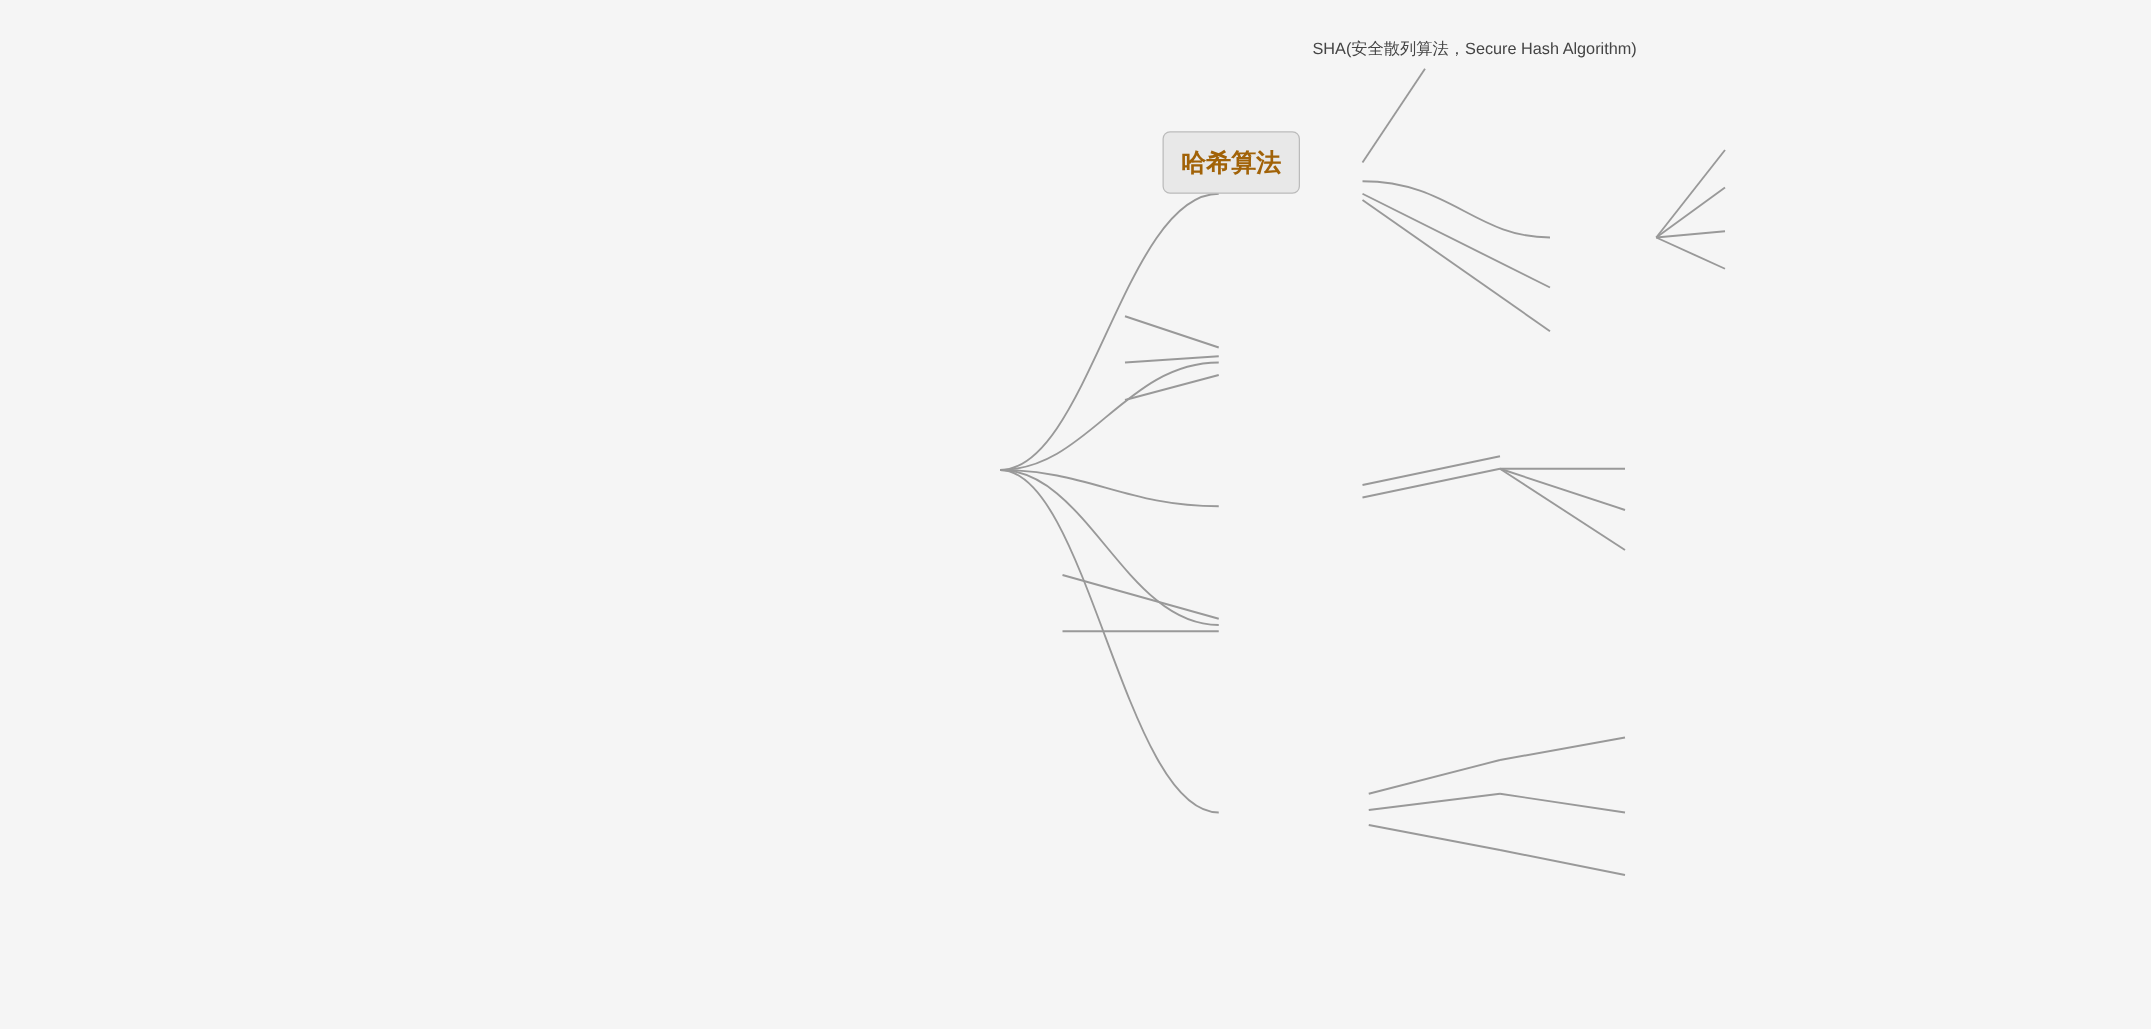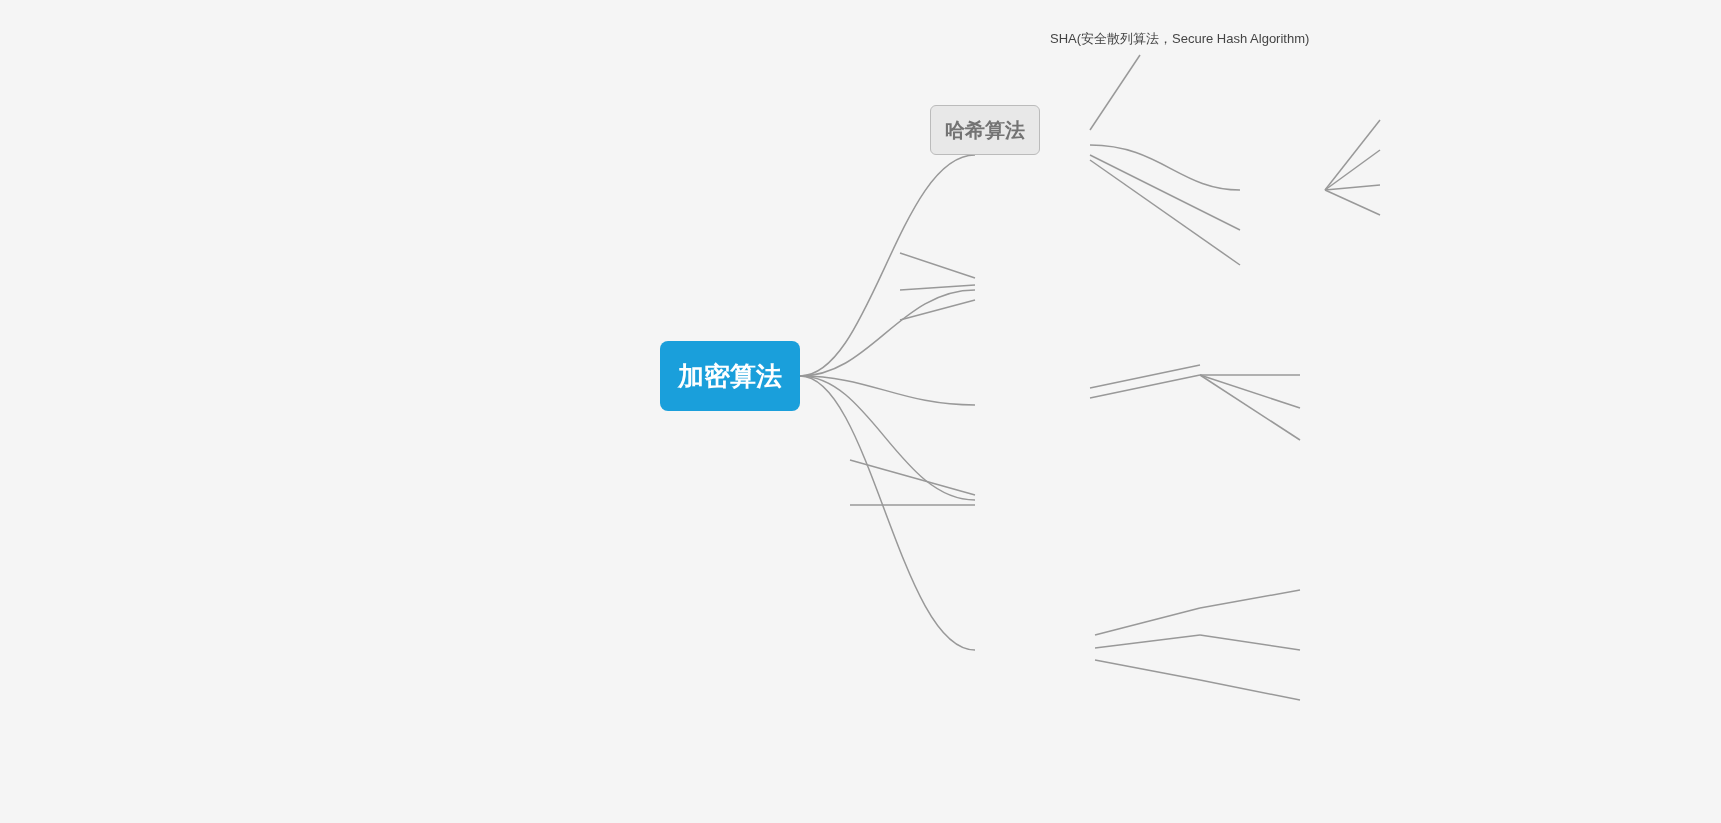--- a/index.html
+++ b/index.html
@@ -35,21 +35,21 @@
       background: #1a9fdb;
       color: #fff;
       font-size: 26px;
       font-weight: bold;
       border-radius: 8px;
       width: 140px;
       height: 70px;
     }
     .node-main {
       background: #e8e8e8;
-      color: #737373;
+      color: #a16207;
       font-size: 20px;
       font-weight: bold;
       border-radius: 6px;
       border: 1.5px solid #bbb;
       width: 110px;
       height: 50px;
     }
     .text-block {
       position: absolute;
       font-size: 13px;
@@ -102,23 +102,20 @@
     <line x1="1090" y1="388" x2="1200" y2="365" stroke="#999" stroke-width="1.5"></line>
 
     <line x1="1095" y1="635" x2="1200" y2="608" stroke="#999" stroke-width="1.5"></line>
     <line x1="1200" y1="608" x2="1300" y2="590" stroke="#999" stroke-width="1.5"></line>
     <line x1="1095" y1="648" x2="1200" y2="635" stroke="#999" stroke-width="1.5"></line>
     <line x1="1200" y1="635" x2="1300" y2="650" stroke="#999" stroke-width="1.5"></line>
     <line x1="1095" y1="660" x2="1200" y2="680" stroke="#999" stroke-width="1.5"></line>
     <line x1="1200" y1="680" x2="1300" y2="700" stroke="#999" stroke-width="1.5"></line>
   </svg>
 
-  <div class="node node-center" style="left:660px; top:341px;">
-    <span>加密算法</span>
-  </div>
 
   <div class="node node-main" style="left:930px; top:105px;">
     <span>哈希算法</span>
   </div>
 
   <div class="text-block" style="left:1050px; top:30px;">
     <span>SHA(安全散列算法，Secure Hash Algorithm)</span>
   </div>
   </div>
 

